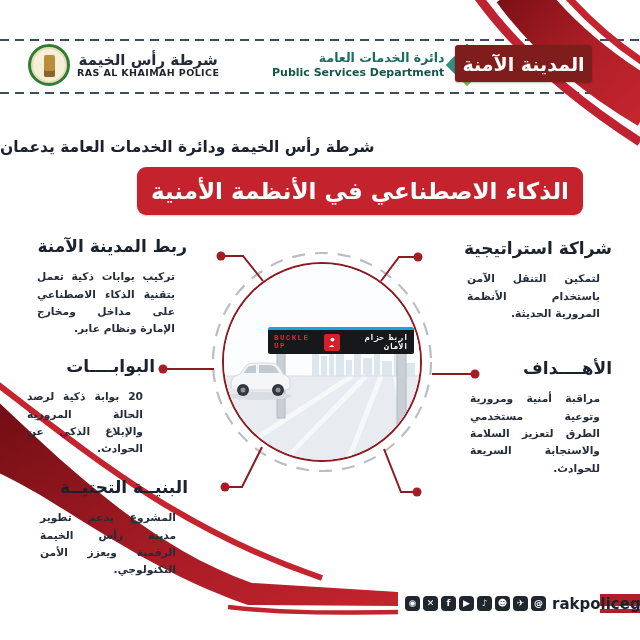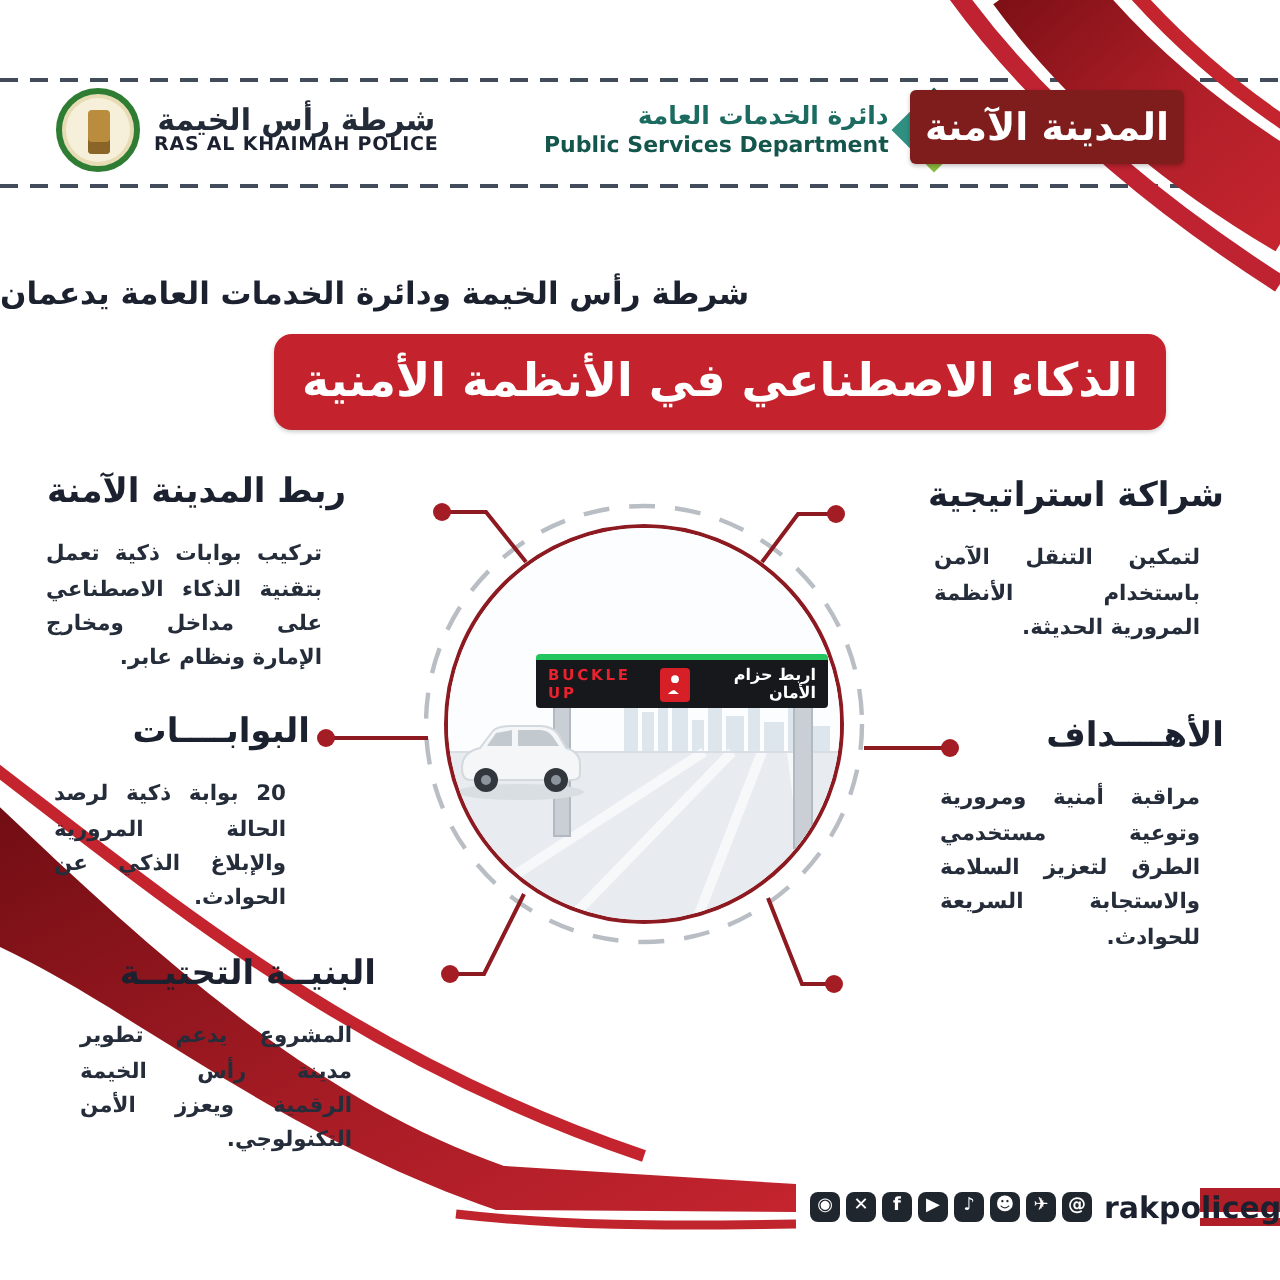--- a/index.html
+++ b/index.html
@@ -44,22 +44,22 @@
   #main-title{left:97px;top:167px;width:446px;height:48px;background:#c4232d;
     border-radius:9px;display:flex;align-items:center;justify-content:center;z-index:2;
     color:#ffffff;font-size:23px;font-weight:bold;box-shadow:0 1px 2px rgba(0,0,0,.2);margin-left:40px;}
 
   
   #rings{position:absolute;inset:0;z-index:2;pointer-events:none;}
   #photo-circle{left:222px;top:262px;width:200px;height:200px;border-radius:50%;
     border:2.5px solid #8c1a20;overflow:hidden;background:#fcfdfe;z-index:2;}
   #scene{position:absolute;inset:0;}
   #gate-sign{position:absolute;left:44px;top:63px;width:146px;height:27px;
-    background:#17181c;border-top:3px solid #22c55e;border-radius:2px;
-    display:flex;align-items:center;justify-content:space-between;padding:0 6px;z-index:2;}
+    background:#17181c;border-top:3px solid #0ea5e9;border-radius:2px;
+    display:flex;align-items:center;justify-content:space-between;padding:0 6px;z-index:2;font-family:Liberation Mono, monospace;}
   .sign-en{color:#e8232e;font-size:7.5px;font-weight:bold;letter-spacing:1.4px;}
   .sign-ar{color:#ffffff;font-size:8px;font-weight:bold;}
   .sign-belt{width:17px;height:17px;background:#d61f26;border-radius:2px;
     display:flex;align-items:center;justify-content:center;}
   #car{position:absolute;left:0px;top:92px;z-index:3;}
 
   
   .callout{position:absolute;z-index:2;direction:rtl;}
   .callout h3{margin:0 0 4px 0;font-size:17px;font-weight:bold;color:#1b212e;
     text-align:right;letter-spacing:0;line-height:1.2;}
@@ -207,21 +207,21 @@
     <g fill="#a51d24">
       <circle cx="221" cy="256" r="4.5"></circle>
         <circle cx="418" cy="257" r="4.5"></circle>
       <circle cx="163" cy="369" r="4.5"></circle>
         <circle cx="475" cy="374" r="4.5"></circle>
       <circle cx="225" cy="487" r="4.5"></circle>
         <circle cx="417" cy="492" r="4.5"></circle>
     </g>
   </svg>
 
-  <div class="callout" style="left:11px;top:236px;width:162px">
+  <div class="callout" style="left:25px;top:236px;width:162px">
     <h3>ربط المدينة الآمنة</h3>
     <p>تركيب بوابات ذكية تعمل بتقنية الذكاء الاصطناعي على مداخل ومخارج الإمارة ونظام عابر.</p>
   </div>
   <div class="callout" style="left:15px;top:356px;width:140px">
     <h3>البوابــــات</h3>
     <p>20 بوابة ذكية لرصد الحالة المرورية والإبلاغ الذكي عن الحوادث.</p>
   </div>
   <div class="callout" style="left:28px;top:477px;width:160px">
     <h3>البنيــة التحتيــة</h3>
     <p>المشروع يدعم تطوير مدينة رأس الخيمة الرقمية ويعزز الأمن التكنولوجي.</p>

